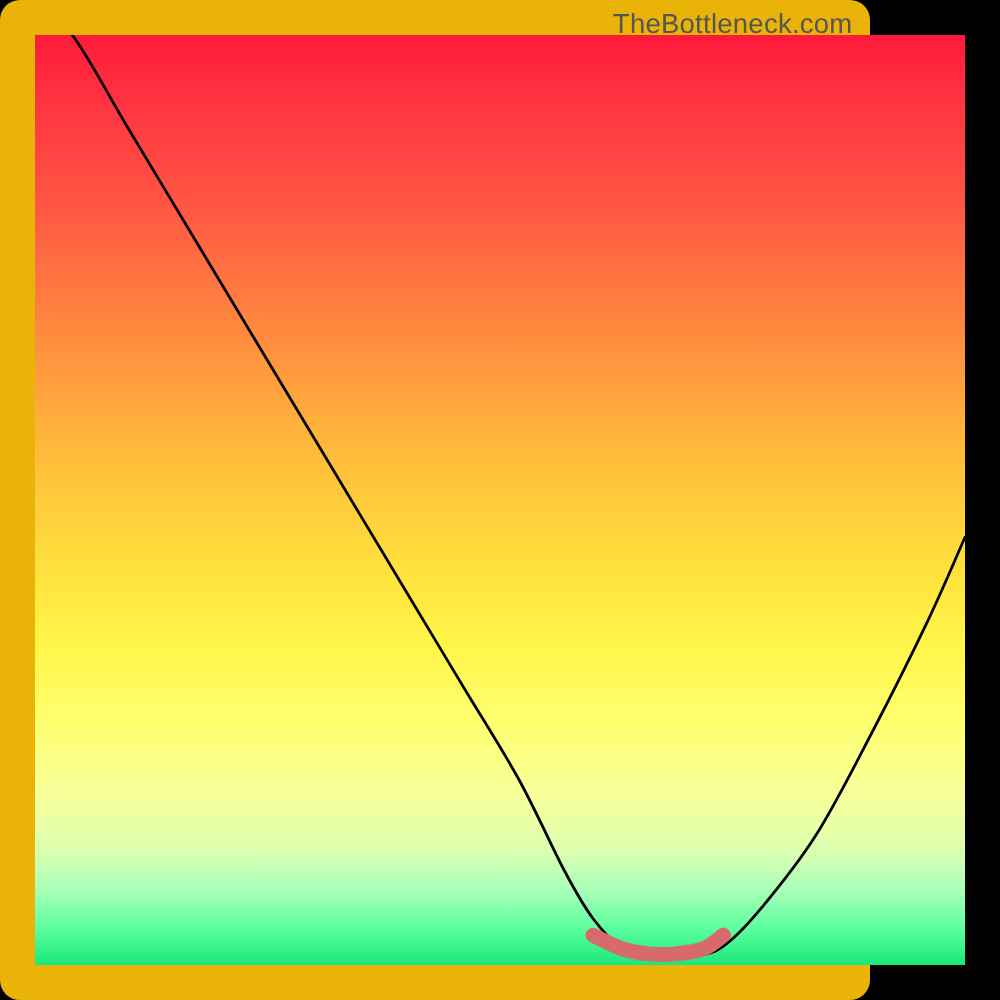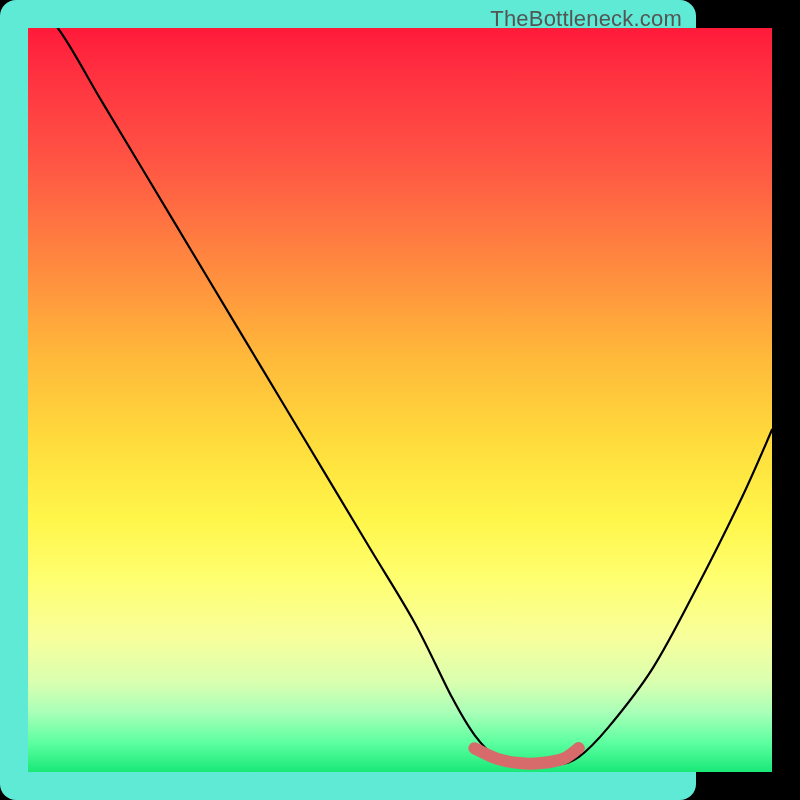--- a/index.html
+++ b/index.html
@@ -7,21 +7,21 @@
     padding: 0;
     width: 800px;
     height: 800px;
     background: #000;
     overflow: hidden;
   }
   .frame {
     position: relative;
     width: 696px;
     height: 800px;
-    background: #5eead4;
+    background: #eab308;
     border-radius: 16px;
   }
   .plot-area {
     position: absolute;
     left: 28px;
     top: 28px;
     width: 744px;
     height: 744px;
     background: linear-gradient(to bottom,
       #ff1a3a 0%,

